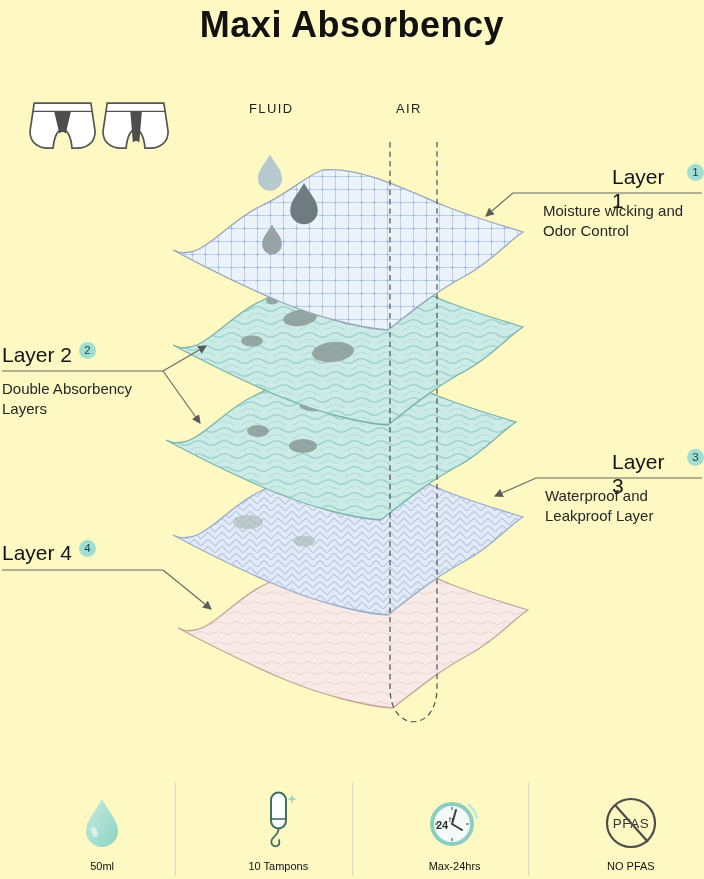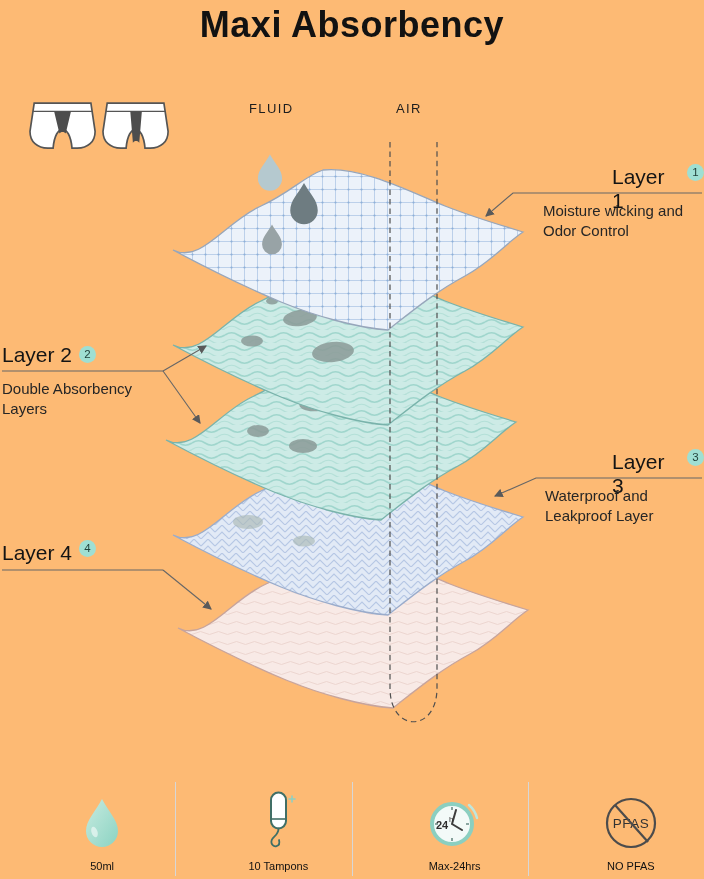--- a/index.html
+++ b/index.html
@@ -1,38 +1,38 @@
 <!DOCTYPE html>
 <html><head>
 <meta charset="utf-8">
 <style>
   html,body { margin:0; padding:0; background:#ffffff; }
   .canvas {
-    position:relative; width:704px; height:879px; background:#fdba74;
+    position:relative; width:704px; height:879px; background:#fef9c3;
     font-family:"Liberation Sans", sans-serif; overflow:hidden; color:#161616;
   }
   .page-title {
     position:absolute; top:4px; left:0; right:0; text-align:center;
     font-size:36px; font-weight:700; letter-spacing:0.5px; color:#121212;
   }
   .diagram { position:absolute; left:0; top:0; }
   .flow-label { position:absolute; font-size:13px; letter-spacing:1.4px; color:#1e1e1e; }
   .flow-fluid { left:249px; top:101px; }
   .flow-air   { left:396px; top:101px; }
 
   .ll-title { position:absolute; display:flex; align-items:flex-start; gap:7px;
               font-size:21px; color:#141414; }
   .badge { width:17px; height:17px; border-radius:50%; background:#9fdfd3;
            font-size:11.5px; line-height:17px; text-align:center; color:#22423c;
            flex:0 0 17px; margin-top:-1px; }
   .ll-desc { position:absolute; font-size:15px; line-height:1.33; color:#262626; }
 
   .lt1 { left:612px; top:165px; }
   .ld1 { left:543px; top:201px; width:162px; }
-  .lt2 { left:2px;   top:343px;align-items:center; }
+  .lt2 { left:2px;   top:343px; }
   .ld2 { left:2px;   top:379px; width:175px; }
   .lt3 { left:612px; top:450px; }
   .ld3 { left:545px; top:486px; width:160px; }
   .lt4 { left:2px;   top:541px; }
   .ld4 { left:2px;   top:577px; width:170px; }
 
   .features { position:absolute; left:0; top:782px; width:704px; height:94px; display:flex; }
   .feature { flex:1 1 0; display:flex; flex-direction:column; align-items:center;
              justify-content:flex-end; gap:8px; padding-bottom:4px;padding-left:29px; }
   .feature + .feature { border-left:1px solid #d7d7d7; }

